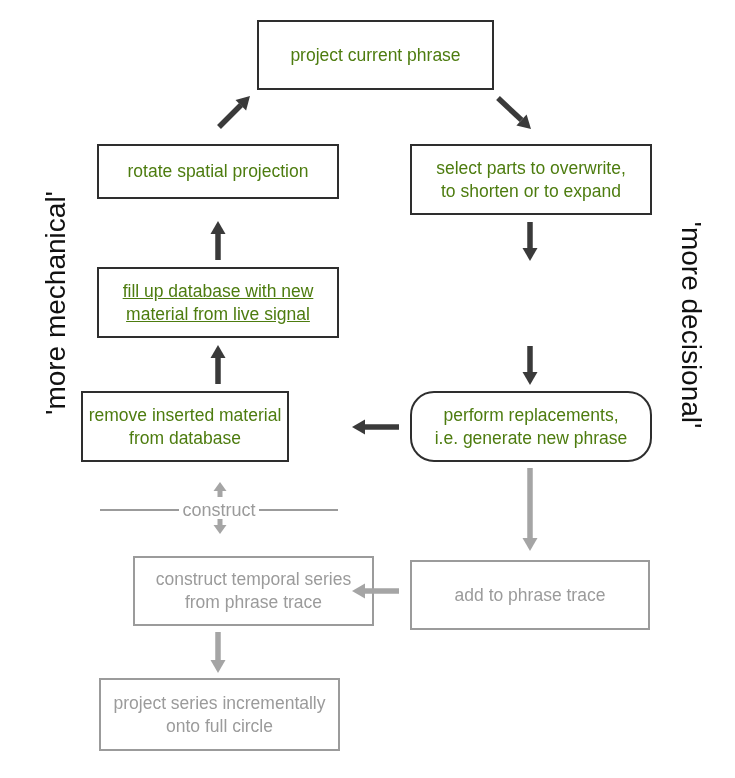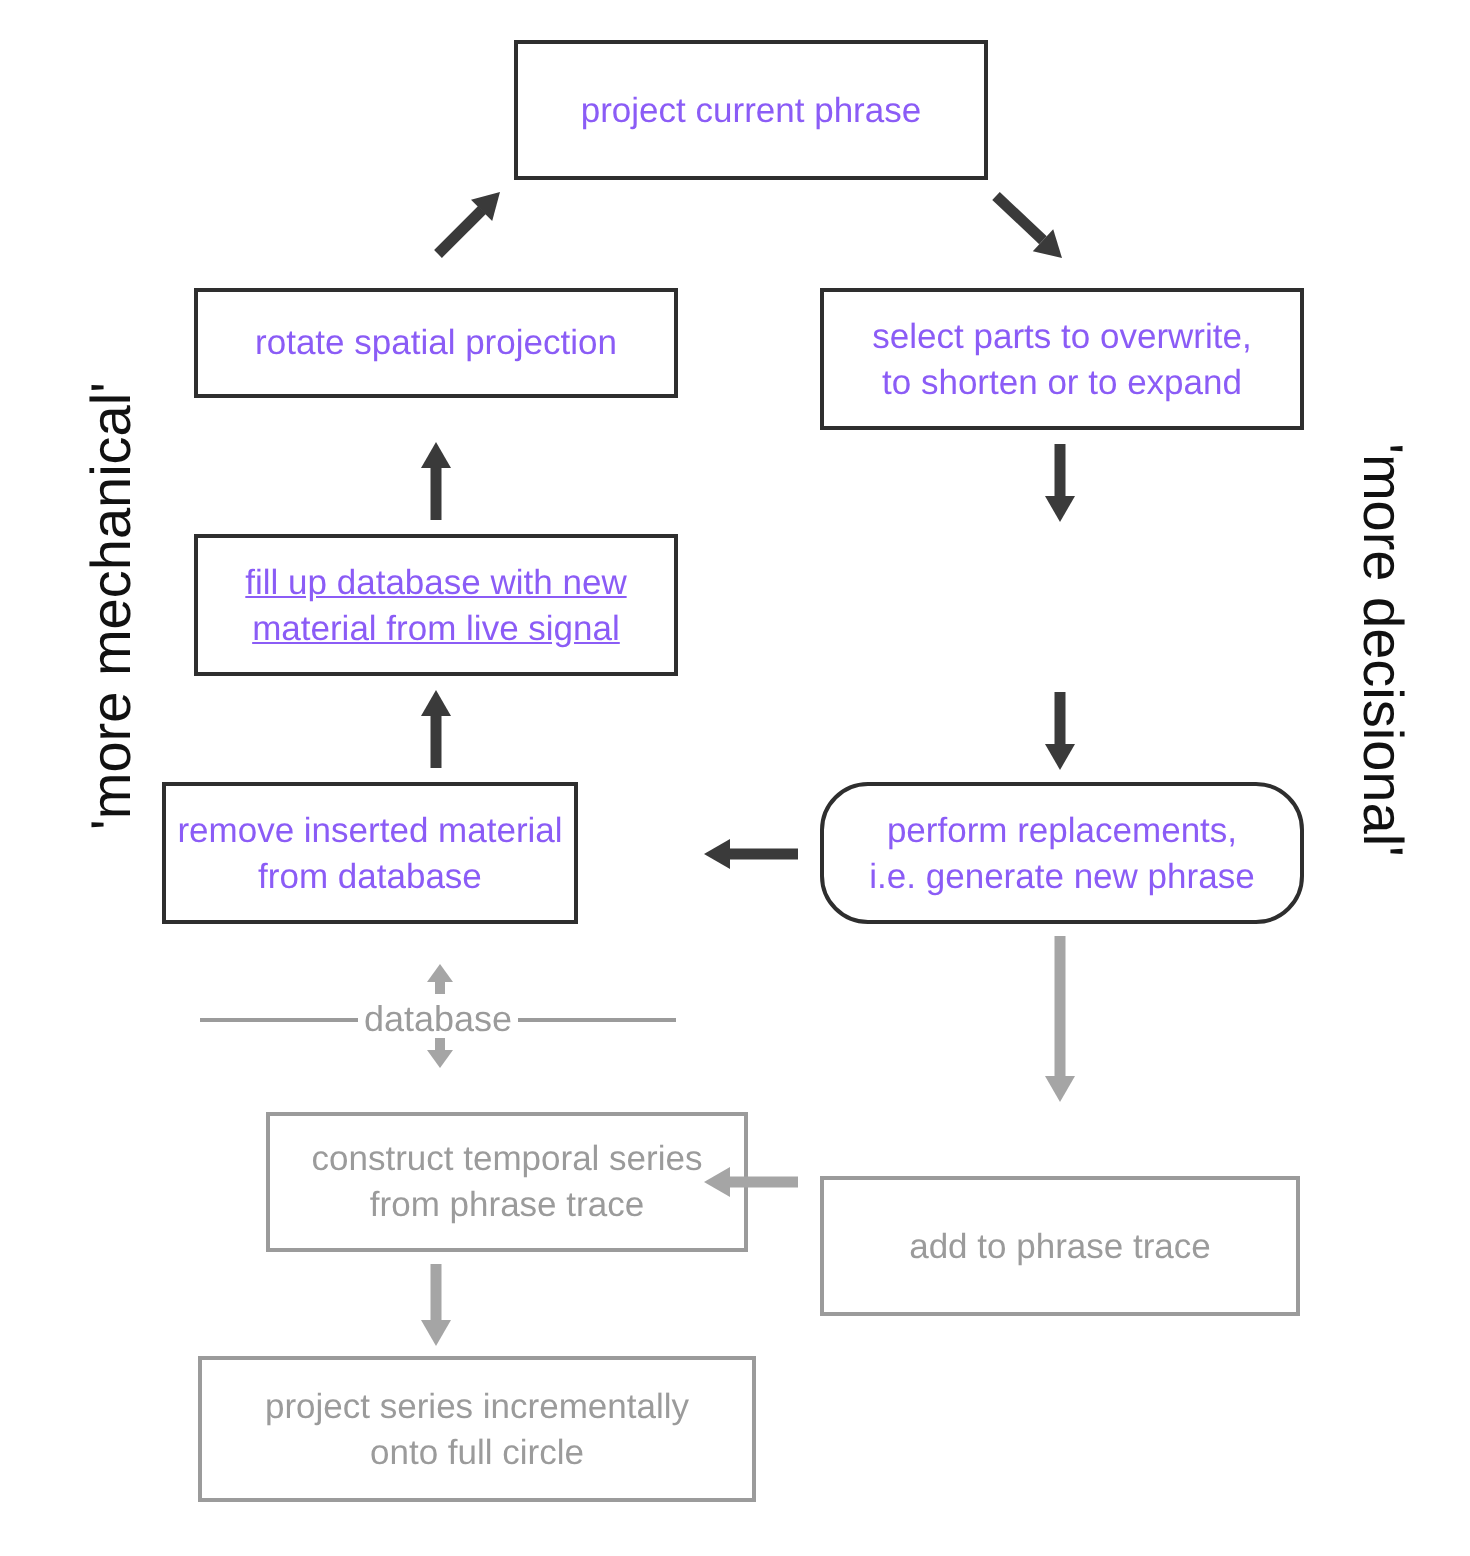--- a/index.html
+++ b/index.html
@@ -4,21 +4,21 @@
 <style>
   html,body{margin:0;padding:0;background:#ffffff;}
   .canvas{
     position:relative;width:735px;height:778px;background:#ffffff;
     font-family:"Liberation Sans", sans-serif;overflow:hidden;
   }
   .node{
     position:absolute;display:flex;align-items:center;justify-content:center;
     text-align:center;background:#ffffff;box-sizing:border-box;
   }
-  .node.active{border:2.5px solid #2e2e2e;color:#8b5cf6;}
+  .node.active{border:2.5px solid #2e2e2e;color:#4d7c0f;}
   .node.inactive{border:2px solid #9b9b9b;color:#9b9b9b;}
   .node-label{white-space:pre-line;font-size:17.5px;line-height:23px;}
   .side-label{
     position:absolute;white-space:nowrap;font-size:28px;color:#111111;
   }
   .side-label.left{left:56px;top:303px;transform:translate(-50%,-50%) rotate(-90deg);}
   .side-label.right{left:691px;top:325px;transform:translate(-50%,-50%) rotate(90deg);}
   .osc-label{
     position:absolute;left:219px;top:510px;transform:translate(-50%,-50%);
     font-size:18px;color:#9b9b9b;
@@ -66,30 +66,30 @@
   <div class="node active" style="left:410px;top:391px;width:242px;height:71px;border-radius:24px;">
     <span class="node-label">perform replacements,
 i.e. generate new phrase</span>
   </div>
 
   <div class="node inactive" style="left:99px;top:556px;width:241px;height:70px;margin-left:34px;">
     <span class="node-label">construct temporal series
 from phrase trace</span>
   </div>
 
-  <div class="node inactive" style="left:410px;top:588px;width:240px;height:70px;">
+  <div class="node inactive" style="left:410px;top:560px;width:240px;height:70px;">
     <span class="node-label">add to phrase trace</span>
   </div>
 
-  <div class="node inactive" style="left:99px;top:678px;width:279px;height:73px;">
+  <div class="node inactive" style="left:99px;top:678px;width:241px;height:73px;">
     <span class="node-label">project series incrementally
 onto full circle</span>
   </div>
 
-  <div class="osc-label">database</div>
+  <div class="osc-label">construct</div>
 
   <svg class="arrows" width="735" height="778" viewBox="0 0 735 778">
 
     <g>
       <line class="shaft-b" x1="219" y1="127" x2="241" y2="105"></line>
       <polygon class="head-b" points="250,96 246.1,110.5 235.5,99.9"></polygon>
     </g>
 
     <g>
       <line class="shaft-b" x1="498" y1="98" x2="521.5" y2="120.1"></line>

